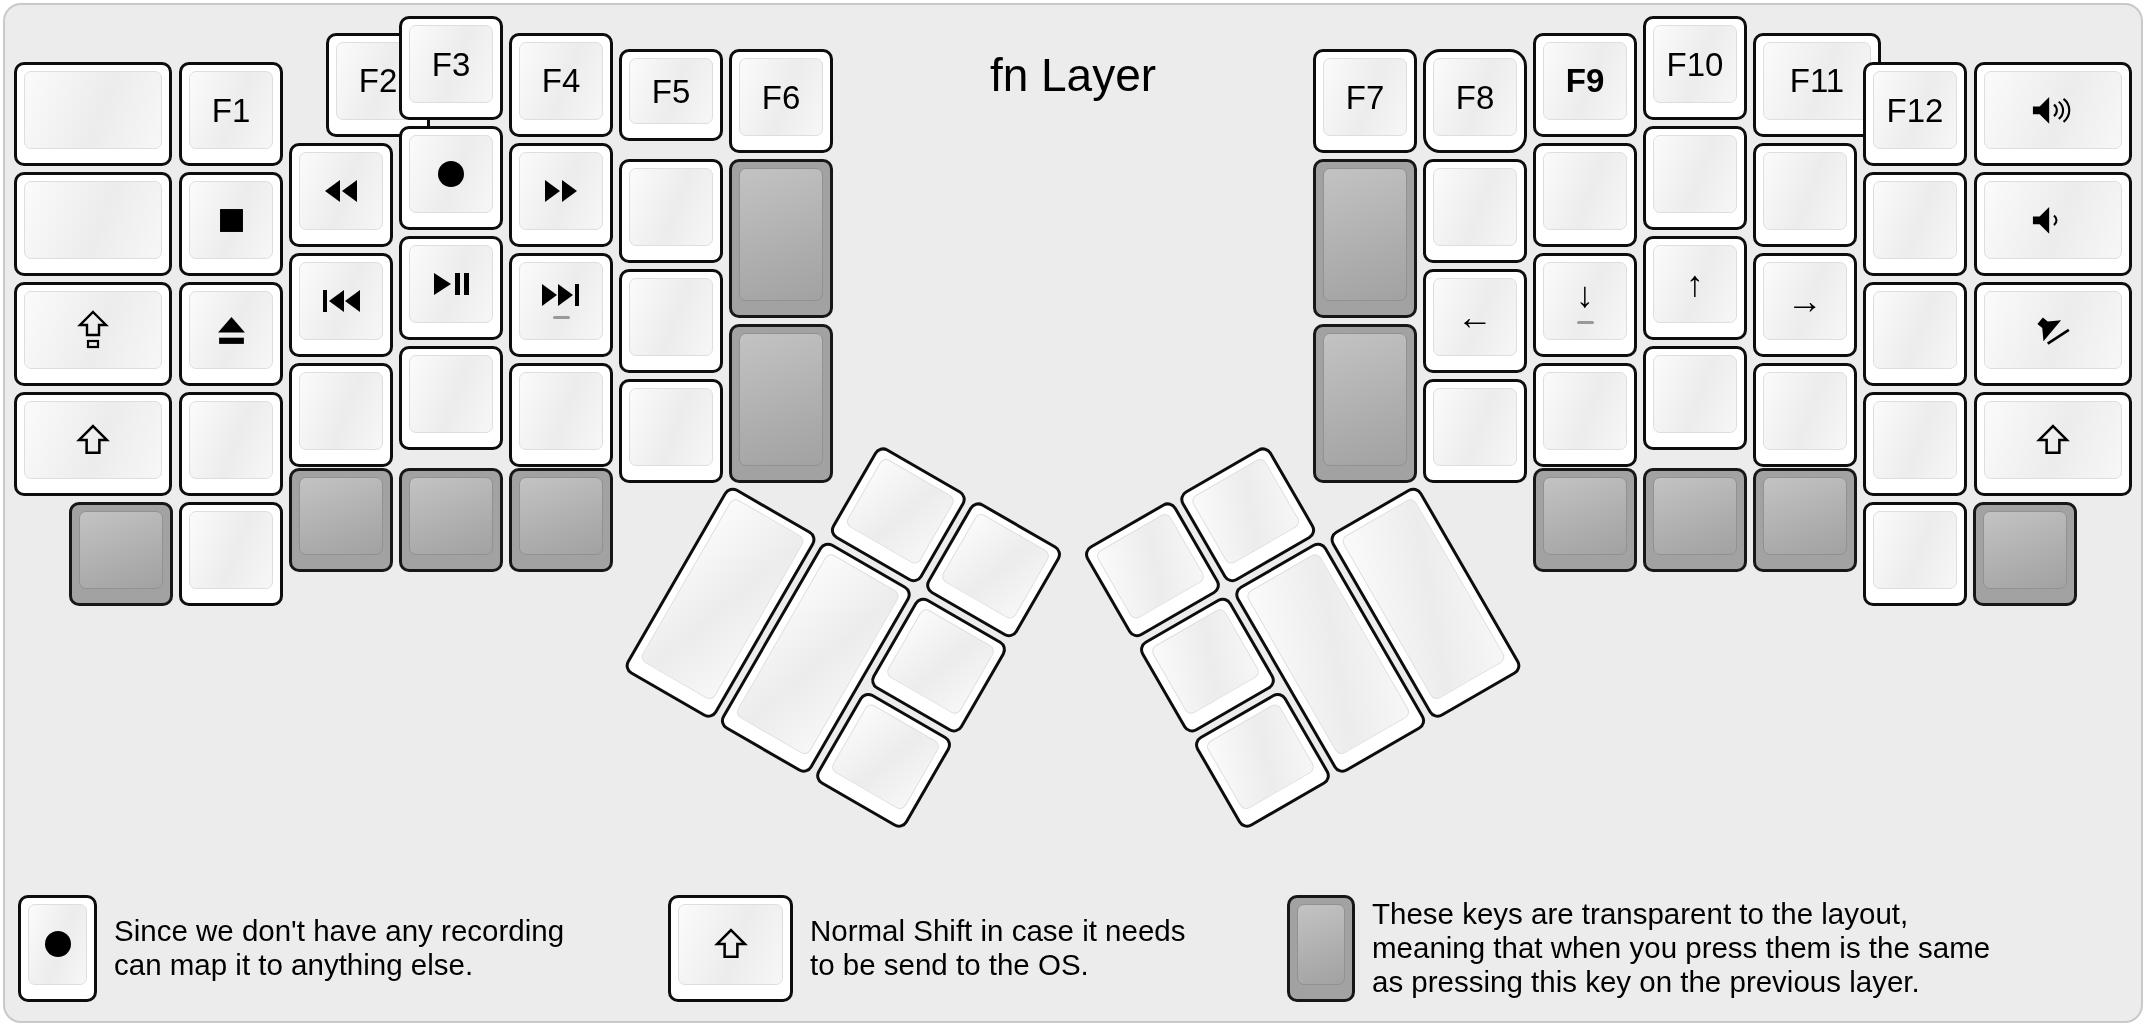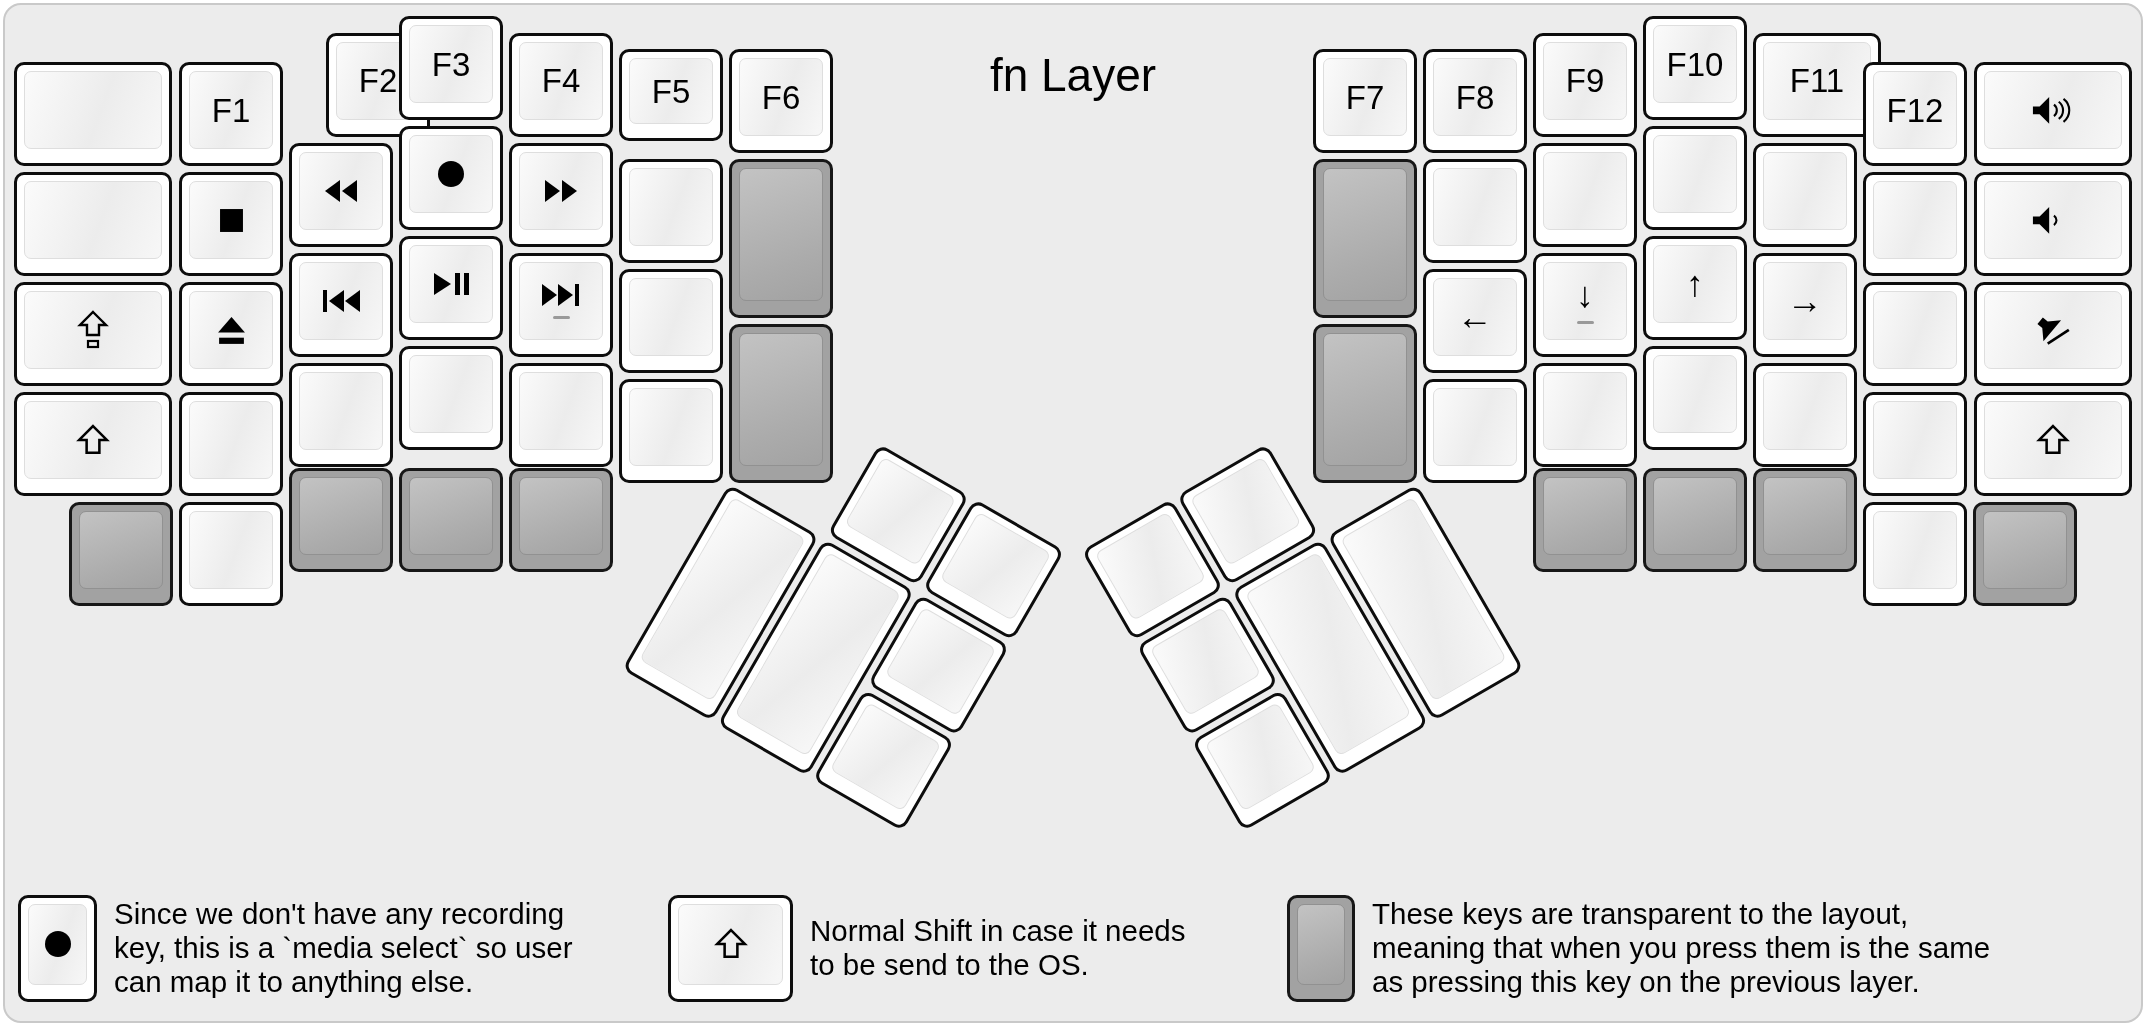--- a/index.html
+++ b/index.html
@@ -238,37 +238,37 @@
         <div class="cap">
           <span class="klabel">F7</span>
         </div>
       </div>
       <div class="key transparent" style="left: 1313px; top: 159px; width: 104px; height: 159px;">
         <div class="cap"></div>
       </div>
       <div class="key transparent" style="left: 1313px; top: 324px; width: 104px; height: 159px;">
         <div class="cap"></div>
       </div>
-      <div class="key" style="left: 1423px; top: 49px; width: 104px; height: 104px;">
+      <div class="key" style="left: 1423px; top: 49px; width: 104px; height: 104px; border-radius: 17px;">
         <div class="cap">
           <span class="klabel">F8</span>
         </div>
       </div>
       <div class="key" style="left: 1423px; top: 159px; width: 104px; height: 104px;">
         <div class="cap"></div>
       </div>
       <div class="key" style="left: 1423px; top: 269px; width: 104px; height: 104px;">
         <div class="cap">
           <span class="karrow">←</span>
         </div>
       </div>
       <div class="key" style="left: 1423px; top: 379px; width: 104px; height: 104px;">
         <div class="cap"></div>
       </div>
-      <div class="key" style="left: 1533px; top: 32.5px; width: 104px; height: 104px;">
+      <div class="key" style="left: 1533px; top: 32.5px; width: 104px; height: 104px; font-weight: bold;">
         <div class="cap">
           <span class="klabel">F9</span>
         </div>
       </div>
       <div class="key" style="left: 1533px; top: 142.5px; width: 104px; height: 104px;">
         <div class="cap"></div>
       </div>
       <div class="key" style="left: 1533px; top: 252.5px; width: 104px; height: 104px;">
         <div class="cap">
           <span class="karrow">↓</span>
@@ -411,21 +411,20 @@
             <span>
               <svg class="icon-svg" viewBox="0 0 28 28" width="28" xmlns="http://www.w3.org/2000/svg" fill="#000">
                 <circle cx="14" cy="14" r="13"></circle>
               </svg>
             </span>
           </div>
         </div>
       </span>
     <span class="legend-text">
       <p>Since we don't have any recording</p>
-      <p>key, this is a `media select` so user</p>
       <p>can map it to anything else.</p>
     </span>
   </div>
   <div class="legend-item" style="left:668px;top:893px">
     <span class="legend-key-holder" style="width: 125px; height: 107px;">
         <div class="key" style="left: 0px; top: 0px; width: 125px; height: 107px; position: relative;">
           <div class="cap">
             <span>
               <svg class="icon-svg" viewBox="0 0 32 30" width="34" xmlns="http://www.w3.org/2000/svg" fill="#000">
                 <path d="M16 2 L29 15 H22 V27 H10 V15 H3 Z" fill="none" stroke="#000" stroke-width="2.4"></path>

